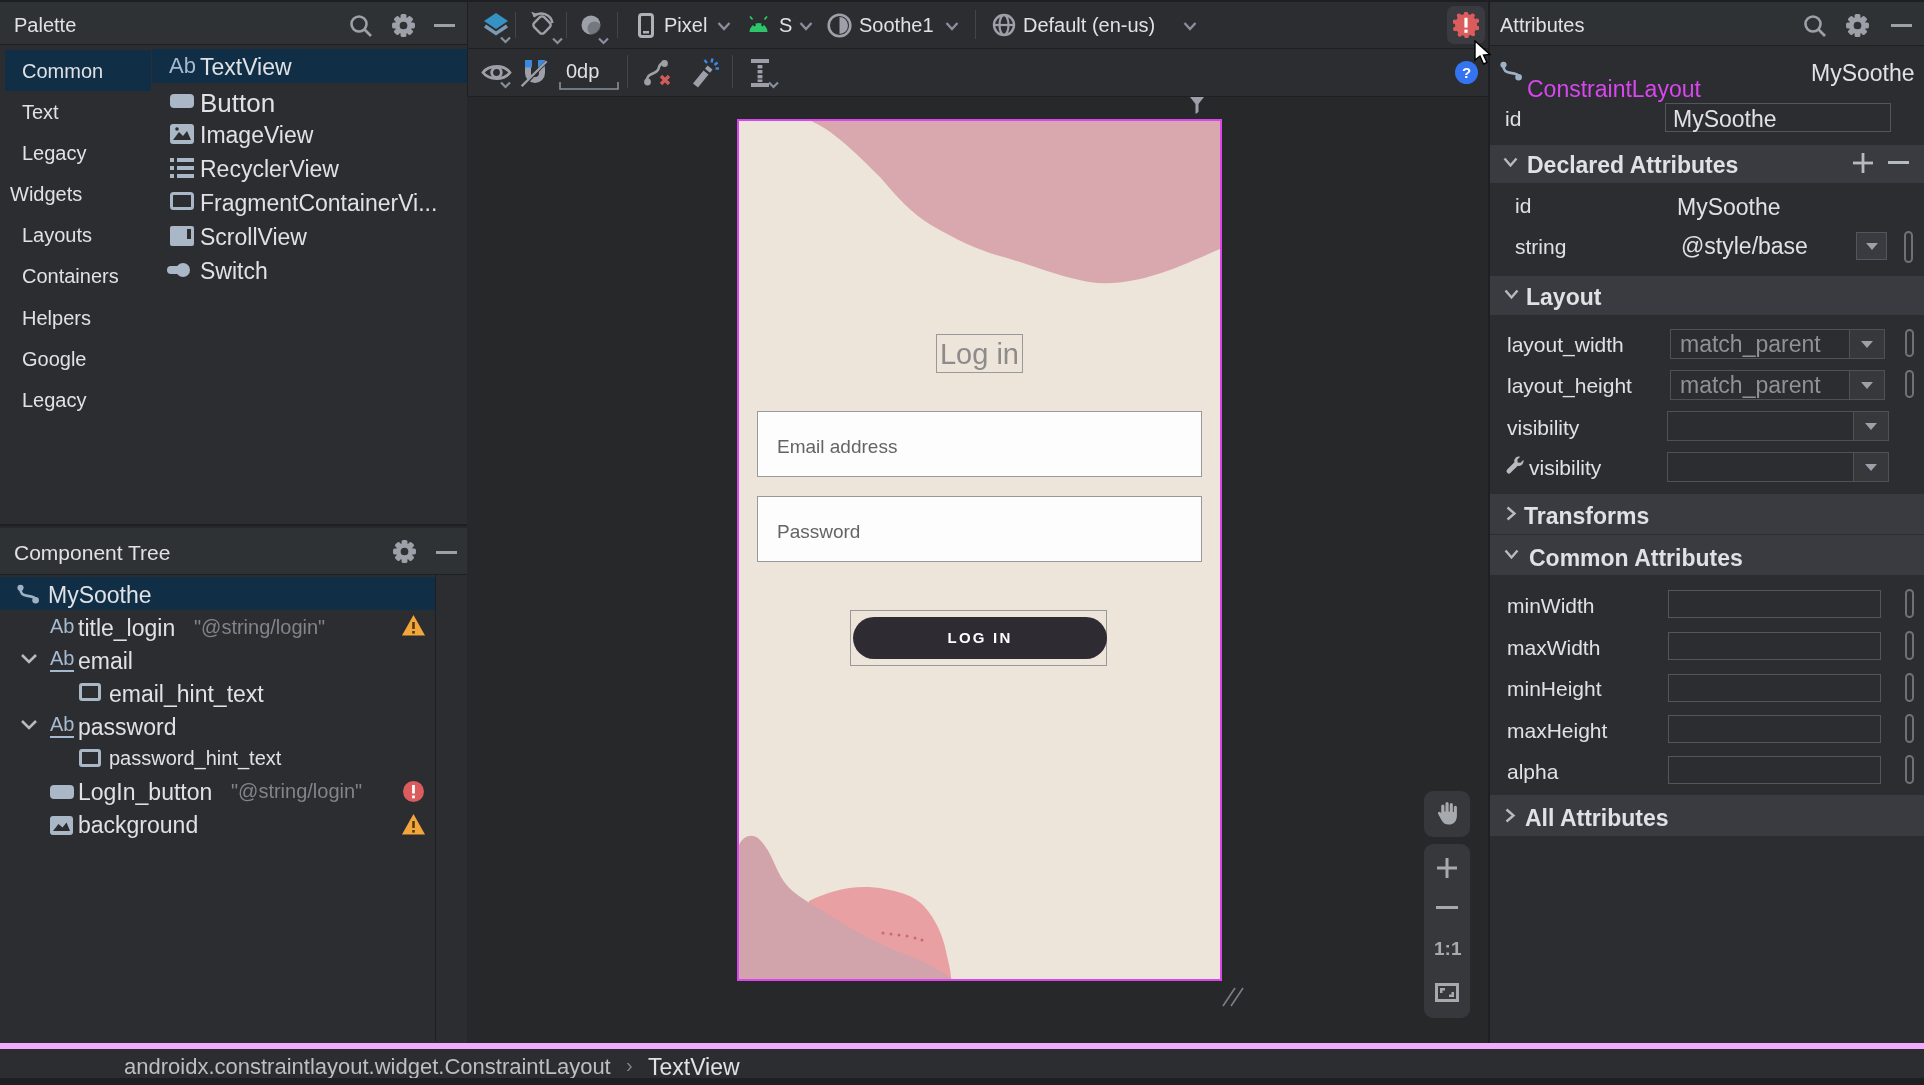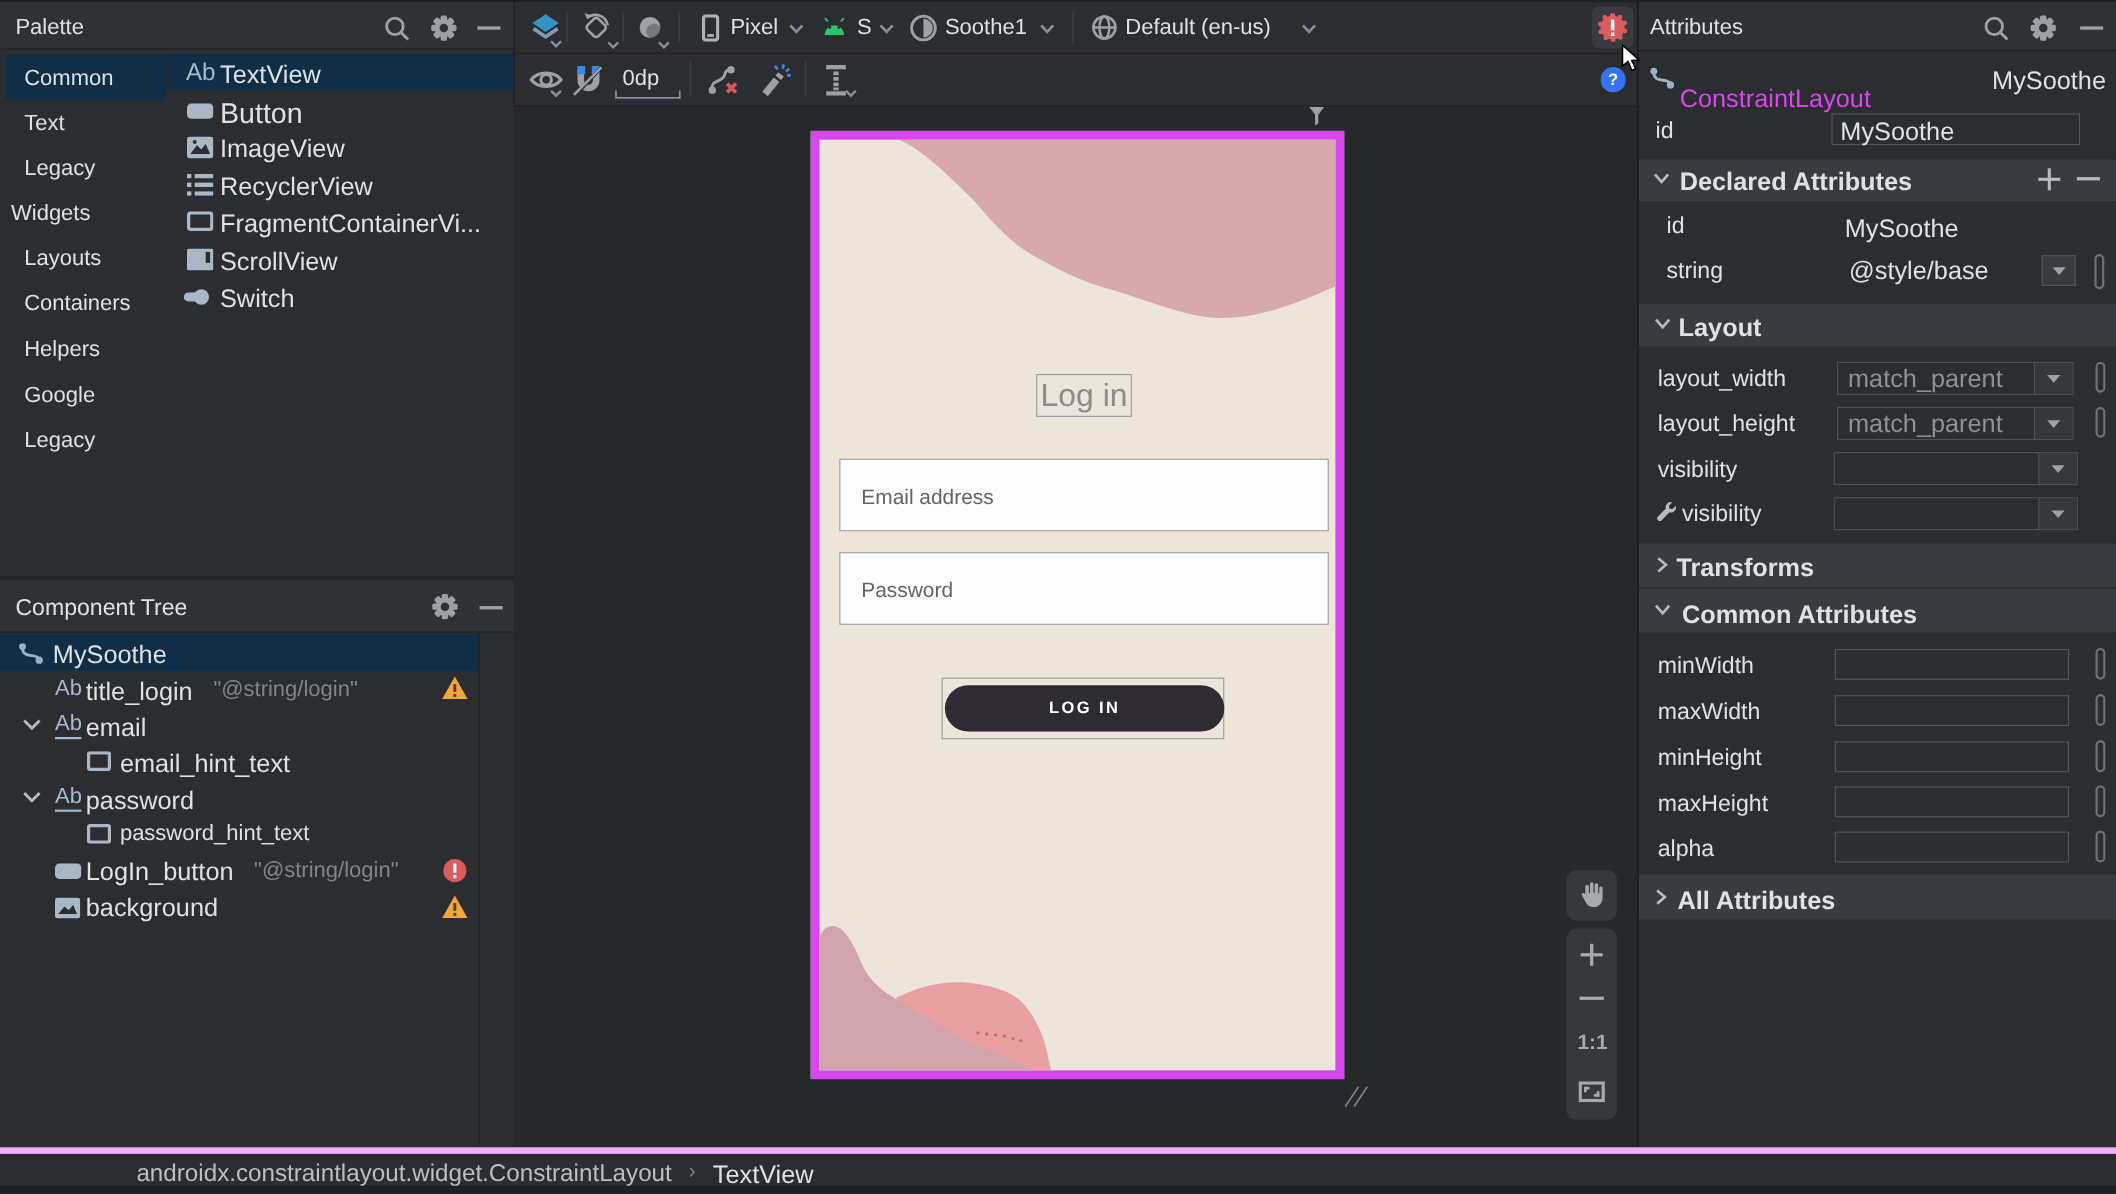--- a/index.html
+++ b/index.html
@@ -307,21 +307,21 @@
       <text x="11.5" y="16.5" font-family="Liberation Sans" font-size="15" font-weight="bold" fill="#fff" text-anchor="middle">?</text>
     </svg>
 </div>
 
 <div class="a" style="left:468px;top:97px;width:1022px;height:946px;background:#26282a">
 
   <svg class="a" style="left:722px;top:0px" width="14" height="17" viewBox="0 0 14 17">
       <path d="M0 0 L14 0 L8.5 7 L8.5 15 L5.5 17 L5.5 7 Z" fill="#9da0a8"></path>
     </svg>
 
-  <div class="a" style="left:269px;top:22px;width:485px;height:862px;border:8px solid #d946ef;background:#ede4da;overflow:hidden">
+  <div class="a" style="left:269px;top:22px;width:485px;height:862px;border:2px solid #d946ef;background:#ede4da;overflow:hidden">
     <svg class="a" style="left:0;top:0" width="481" height="858" viewBox="0 0 481 858">
       <path d="M72 0 C92 8 115 30 141 56 C158 76 172 92 192 104 C218 119 240 130 268 137 C300 147 325 157 350 161 C398 168 448 142 481 128 L481 0 Z" fill="#d9a8ae"></path>
       <path d="M70 780 C88 771 108 765 130 766 C145 767 158 770 168 774 C176 777 183 782 189 790 C199 803 205 818 208 835 C211 847 212 853 212 858 L70 858 Z" fill="#e9a0a2"></path>
       <path d="M0 724 C5 714 14 712 21 719 C29 727 33 737 37 746 C43 760 50 768 60 775 C72 783 82 789 95 797 C117 811 135 820 155 829 C175 836 196 845 213 858 L0 858 Z" fill="#d1a3aa"></path>
       <g fill="#c96a6d">
           <circle cx="144" cy="812" r="1.5"></circle>
           <circle cx="152" cy="813" r="1.5"></circle>
           <circle cx="160" cy="814" r="1.5"></circle>
           <circle cx="168" cy="815" r="1.5"></circle>
           <circle cx="176" cy="817" r="1.5"></circle>

